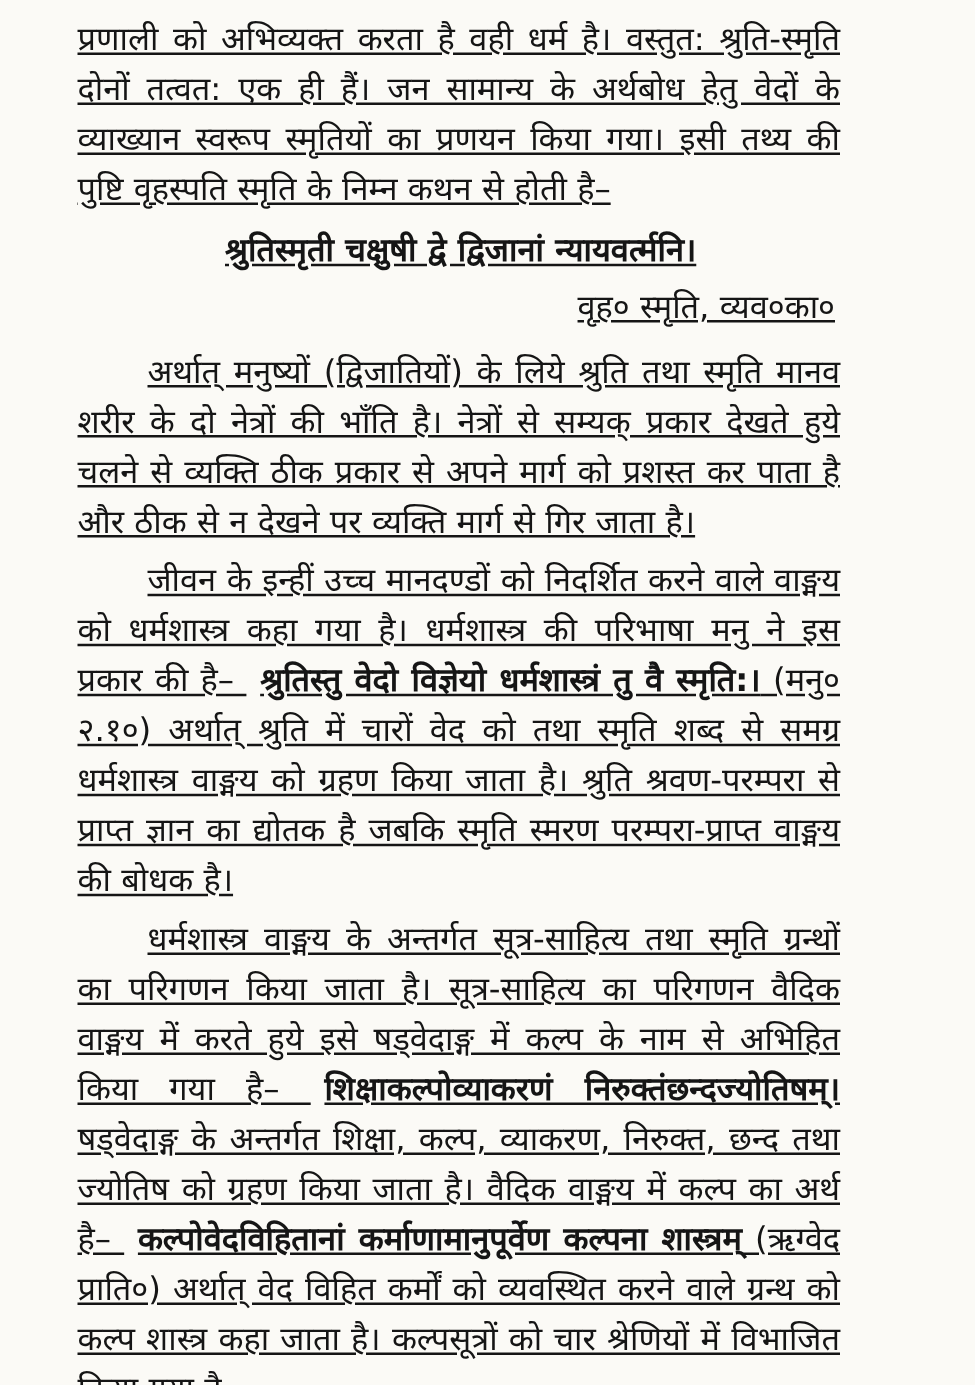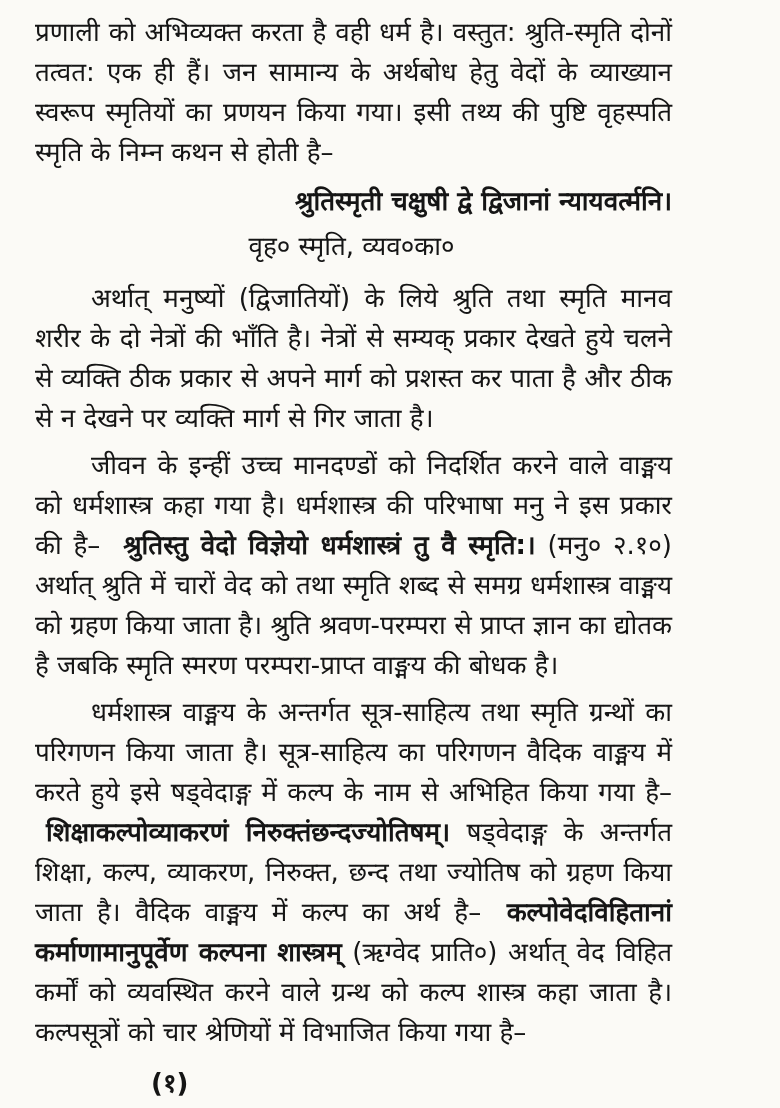--- a/index.html
+++ b/index.html
@@ -4,50 +4,50 @@
 <style>
   html, body {
     margin: 0;
     padding: 0;
     background: #fbfaf6;
   }
   .page {
     box-sizing: border-box;
     width: 716px;
     height: 1108px;
-    padding: 12px 44px 0 35px;
+    padding: 12px 44px 0 62px;
     background: #fbfaf6;
     color: #151515;
     font-family: "DejaVu Sans", sans-serif;
     font-size: 26px;
     line-height: 40px;
     overflow: hidden;
+    text-decoration: underline;
   }
   .para {
     margin: 0 0 7px 0;
     text-align: justify;
   }
   .para.indent {
     text-indent: 56px;
   }
   .bold {
     font-weight: 700;
     margin-left: 11px;
   }
   .verse {
     margin: 6px 0 2px 118px;
     font-weight: 700;
     line-height: 45px;
   }
   .verse-line {
     white-space: nowrap;
-    text-align: right;
   }
   .attribution {
-    text-align: center;
+    text-align: right;
     padding-right: 4px;
     margin: 2px 0 12px 0;
   }
   .list-item {
     display: flex;
     align-items: flex-start;
     margin: 10px 0 0 116px;
     gap: 16px;
   }
   .list-num {

